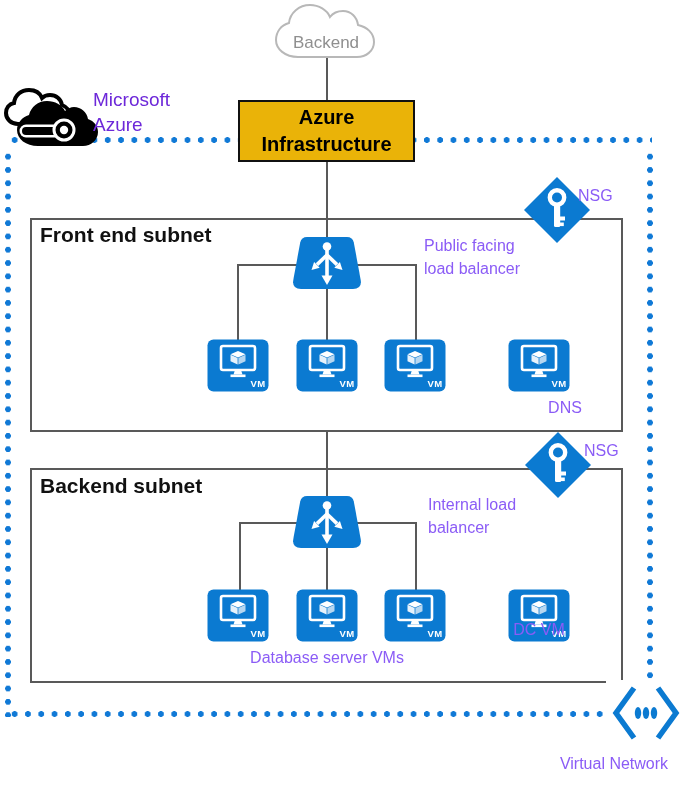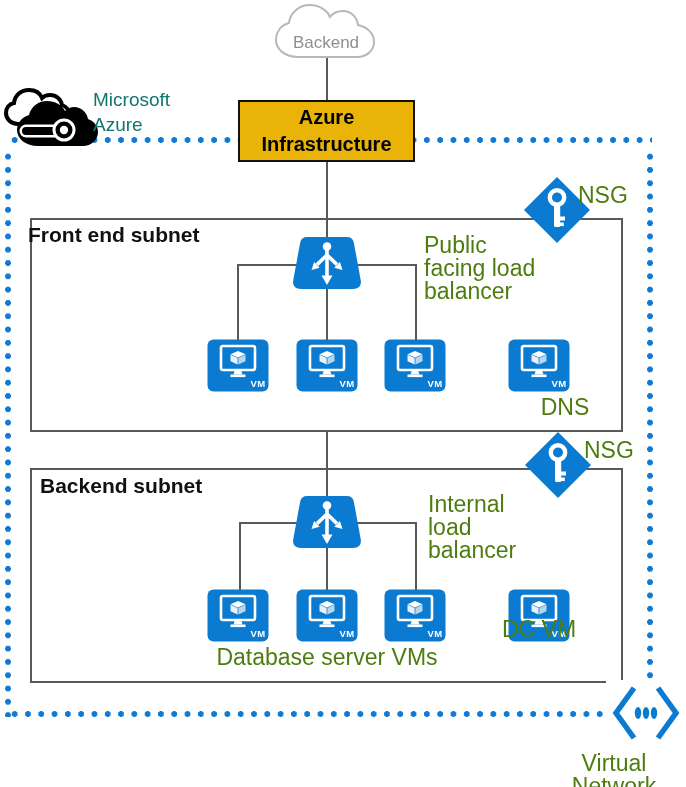--- a/index.html
+++ b/index.html
@@ -14,31 +14,31 @@
           background-size:6px 13.3px;background-repeat:repeat-y;}
   
   .hline{position:absolute;height:2px;background:#595959;z-index:2;}
   .vline{position:absolute;width:2px;background:#595959;z-index:2;}
   
   .subnet{position:absolute;border:2px solid #595959;z-index:2;}
   .infra{position:absolute;left:238px;top:100px;width:173px;height:58px;border:2px solid #111;
          background:#eab308;z-index:5;display:flex;align-items:center;justify-content:center;
          text-align:center;font-size:20px;line-height:27px;font-weight:600;color:#000;}
   .subnet-title{position:absolute;font-size:21px;font-weight:600;color:#111;z-index:3;}
-  .blue-label{position:absolute;color:#4d7c0f;font-size:23px;line-height:23px;z-index:5;}
+  .blue-label{position:absolute;color:#8b5cf6;font-size:16px;line-height:23px;z-index:5;}
   .center{text-align:center;}
   .icon{position:absolute;z-index:4;}
   .vm{position:absolute;width:62px;height:53px;z-index:4;}
   .vm .badge{position:absolute;left:0;right:0;bottom:3px;text-align:center;color:#fff;
              font-size:9.5px;font-weight:bold;letter-spacing:.4px;margin-left:40px;}
   .cloud-wrap{position:absolute;left:271px;top:2px;width:110px;height:58px;z-index:3;}
   .cloud-wrap .cloud-label{position:absolute;left:0;right:0;top:31px;text-align:center;
              color:#8f8f8f;font-size:17px;}
   .mslogo{position:absolute;left:4px;top:84px;width:96px;height:64px;z-index:5;}
-  .mslogo-text{position:absolute;left:93px;top:87px;z-index:5;font-size:19px;line-height:25px;color:#0f766e;}
+  .mslogo-text{position:absolute;left:93px;top:87px;z-index:5;font-size:19px;line-height:25px;color:#6d28d9;}
   .vnet-icon{position:absolute;left:606px;top:680px;width:80px;height:66px;background:#fff;z-index:6;
              display:flex;align-items:center;justify-content:center;}
 </style>
 </head>
 <body>
 
 <div class="canvas">
 
   <div class="dots-h" style="left:8px;top:137px;width:644px;"></div>
   <div class="dots-h" style="left:8px;top:711px;width:644px;"></div>
@@ -81,21 +81,21 @@
   <div class="mslogo-text">
     <span style="display:block">Microsoft</span>
     <span style="display:block">Azure</span>
   </div>
 
   <div class="infra">
     <span>Azure Infrastructure</span>
   </div>
 
   <div class="subnet" style="left:30px;top:218px;width:589px;height:210px;"></div>
-  <div class="subnet-title" style="left:28px;top:223px;">Front end subnet</div>
+  <div class="subnet-title" style="left:40px;top:223px;">Front end subnet</div>
 
   <svg class="icon" style="left:523px;top:176px;" width="68" height="68" viewBox="0 0 68 68">
     <polygon points="34,1 67,34 34,67 1,34" fill="#0b7ad1"></polygon>
     <circle cx="34" cy="21.5" r="7.2" fill="none" stroke="#ffffff" stroke-width="4.4"></circle>
     <rect x="31" y="28" width="6.2" height="23" rx="1.5" fill="#ffffff"></rect>
     <rect x="36" y="40.5" width="6" height="4" fill="#ffffff"></rect>
     <rect x="36" y="46.5" width="4.8" height="3.6" fill="#ffffff"></rect>
   </svg>
   <div class="blue-label" style="left:578px;top:184px;">NSG</div>
 

